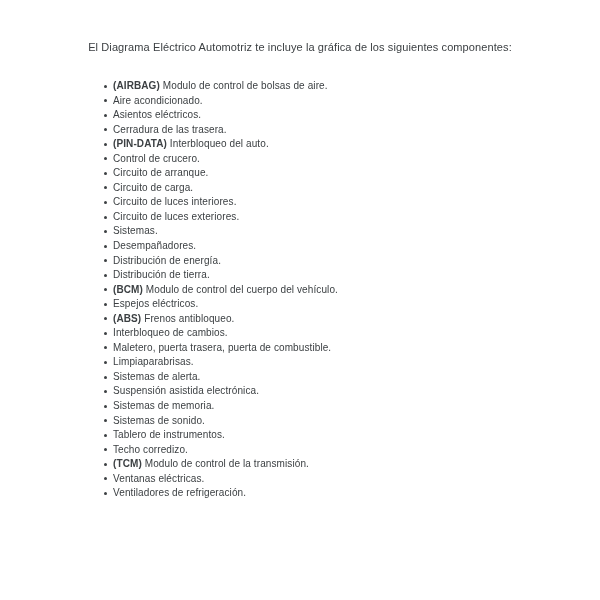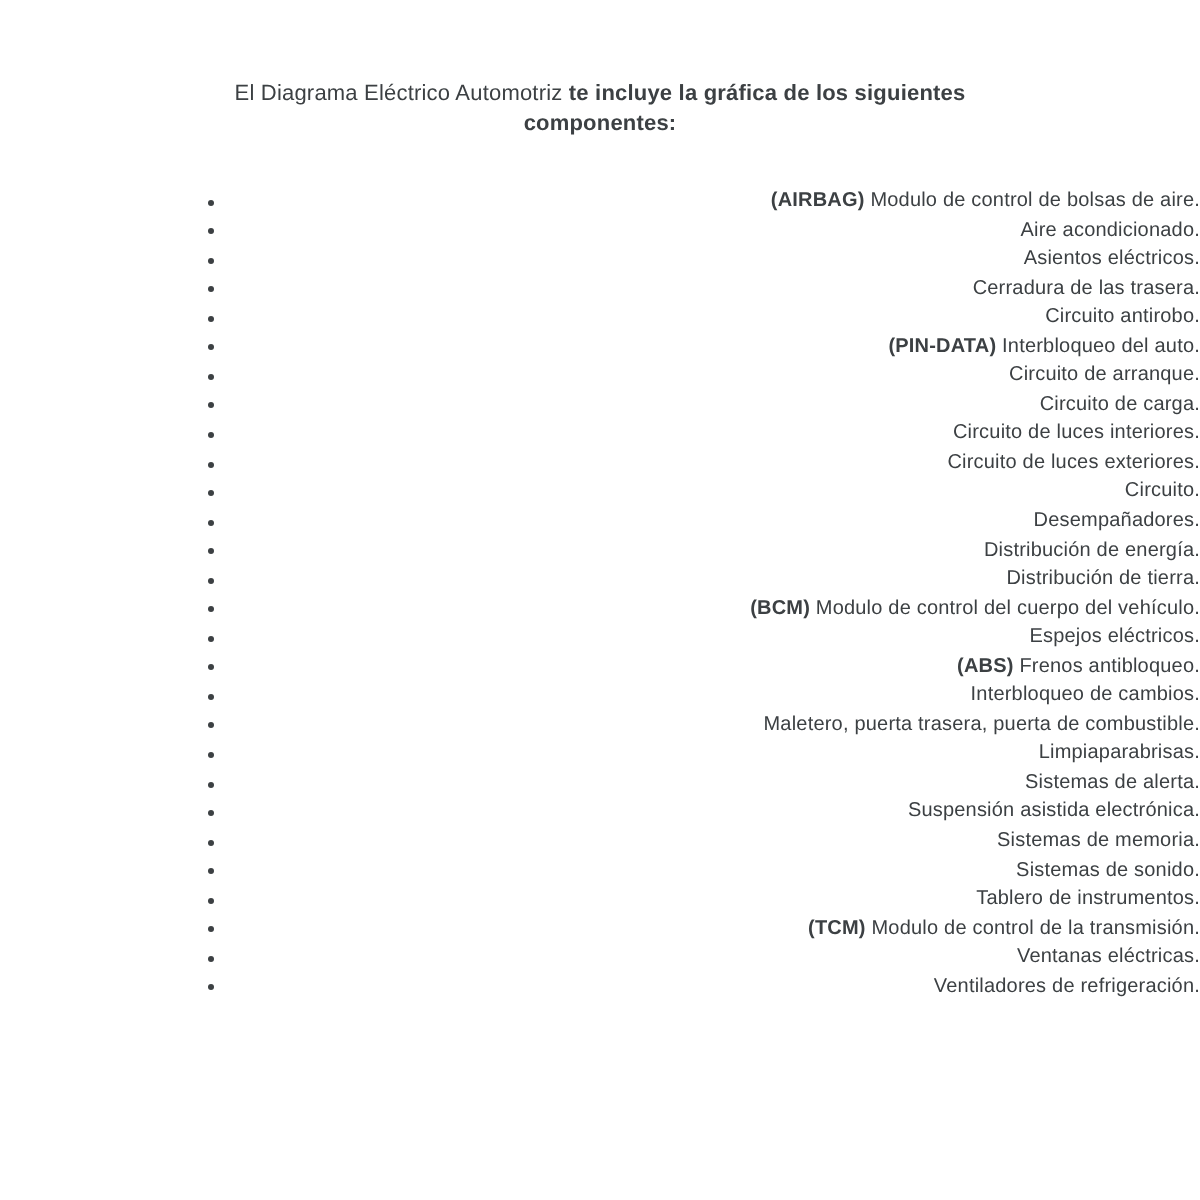--- a/index.html
+++ b/index.html
@@ -20,27 +20,26 @@
     margin: 40px auto 0 auto;
     max-width: 432px;
     text-align: center;
     font-size: 11px;
     line-height: 15px;
     font-weight: 400;
     color: #3c4043;
     letter-spacing: 0.1px;
   }
   .title .emphasis {
-    font-weight: 700;
+    font-weight: 400;
   }
   ul.components {
     list-style: none;
     margin: 24px 0 0 0;
     padding: 0 0 0 113px;
-    text-align: right;
   }
   ul.components li {
     position: relative;
     font-size: 10px;
     line-height: 14.55px;
     color: #3c4043;
     letter-spacing: 0.1px;
     white-space: nowrap;
   }
   ul.components li::before {
@@ -77,46 +76,46 @@
   </li>
       <li class="component-item">
     
     <span class="label">Asientos eléctricos.</span>
   </li>
       <li class="component-item">
     
     <span class="label">Cerradura de las trasera.</span>
   </li>
       <li class="component-item">
-    
-    <span class="label">Circuito antirobo.</span>
+    <span class="code">(PIN-DATA)</span>
+    <span class="label">Interbloqueo del auto.</span>
   </li>
       <li class="component-item">
-    <span class="code">(PIN-DATA)</span>
-    <span class="label">Interbloqueo del auto.</span>
+    
+    <span class="label">Control de crucero.</span>
   </li>
       <li class="component-item">
     
     <span class="label">Circuito de arranque.</span>
   </li>
       <li class="component-item">
     
     <span class="label">Circuito de carga.</span>
   </li>
       <li class="component-item">
     
     <span class="label">Circuito de luces interiores.</span>
   </li>
       <li class="component-item">
     
     <span class="label">Circuito de luces exteriores.</span>
   </li>
       <li class="component-item">
     
-    <span class="label">Circuito.</span>
+    <span class="label">Sistemas.</span>
   </li>
       <li class="component-item">
     
     <span class="label">Desempañadores.</span>
   </li>
       <li class="component-item">
     
     <span class="label">Distribución de energía.</span>
   </li>
       <li class="component-item">
@@ -161,20 +160,24 @@
   </li>
       <li class="component-item">
     
     <span class="label">Sistemas de sonido.</span>
   </li>
       <li class="component-item">
     
     <span class="label">Tablero de instrumentos.</span>
   </li>
       <li class="component-item">
+    
+    <span class="label">Techo corredizo.</span>
+  </li>
+      <li class="component-item">
     <span class="code">(TCM)</span>
     <span class="label">Modulo de control de la transmisión.</span>
   </li>
       <li class="component-item">
     
     <span class="label">Ventanas eléctricas.</span>
   </li>
       <li class="component-item">
     
     <span class="label">Ventiladores de refrigeración.</span>

